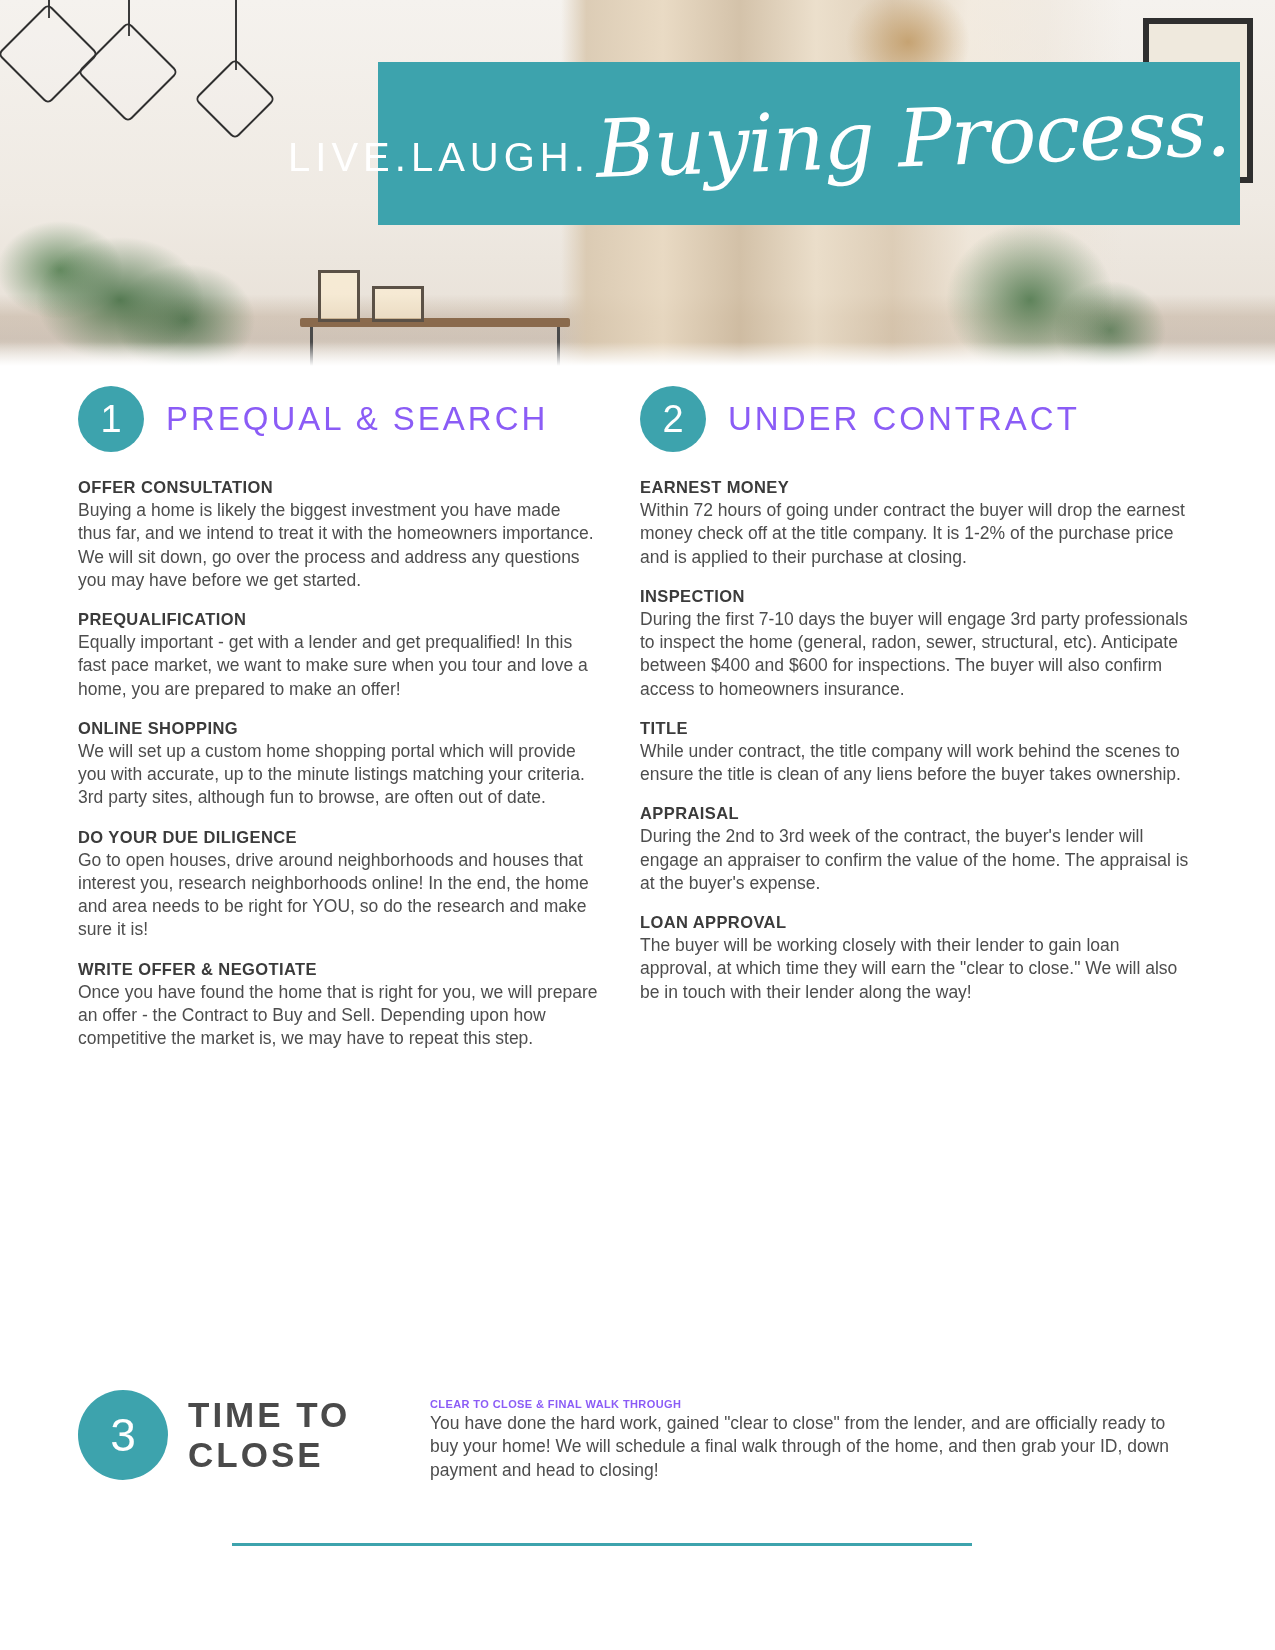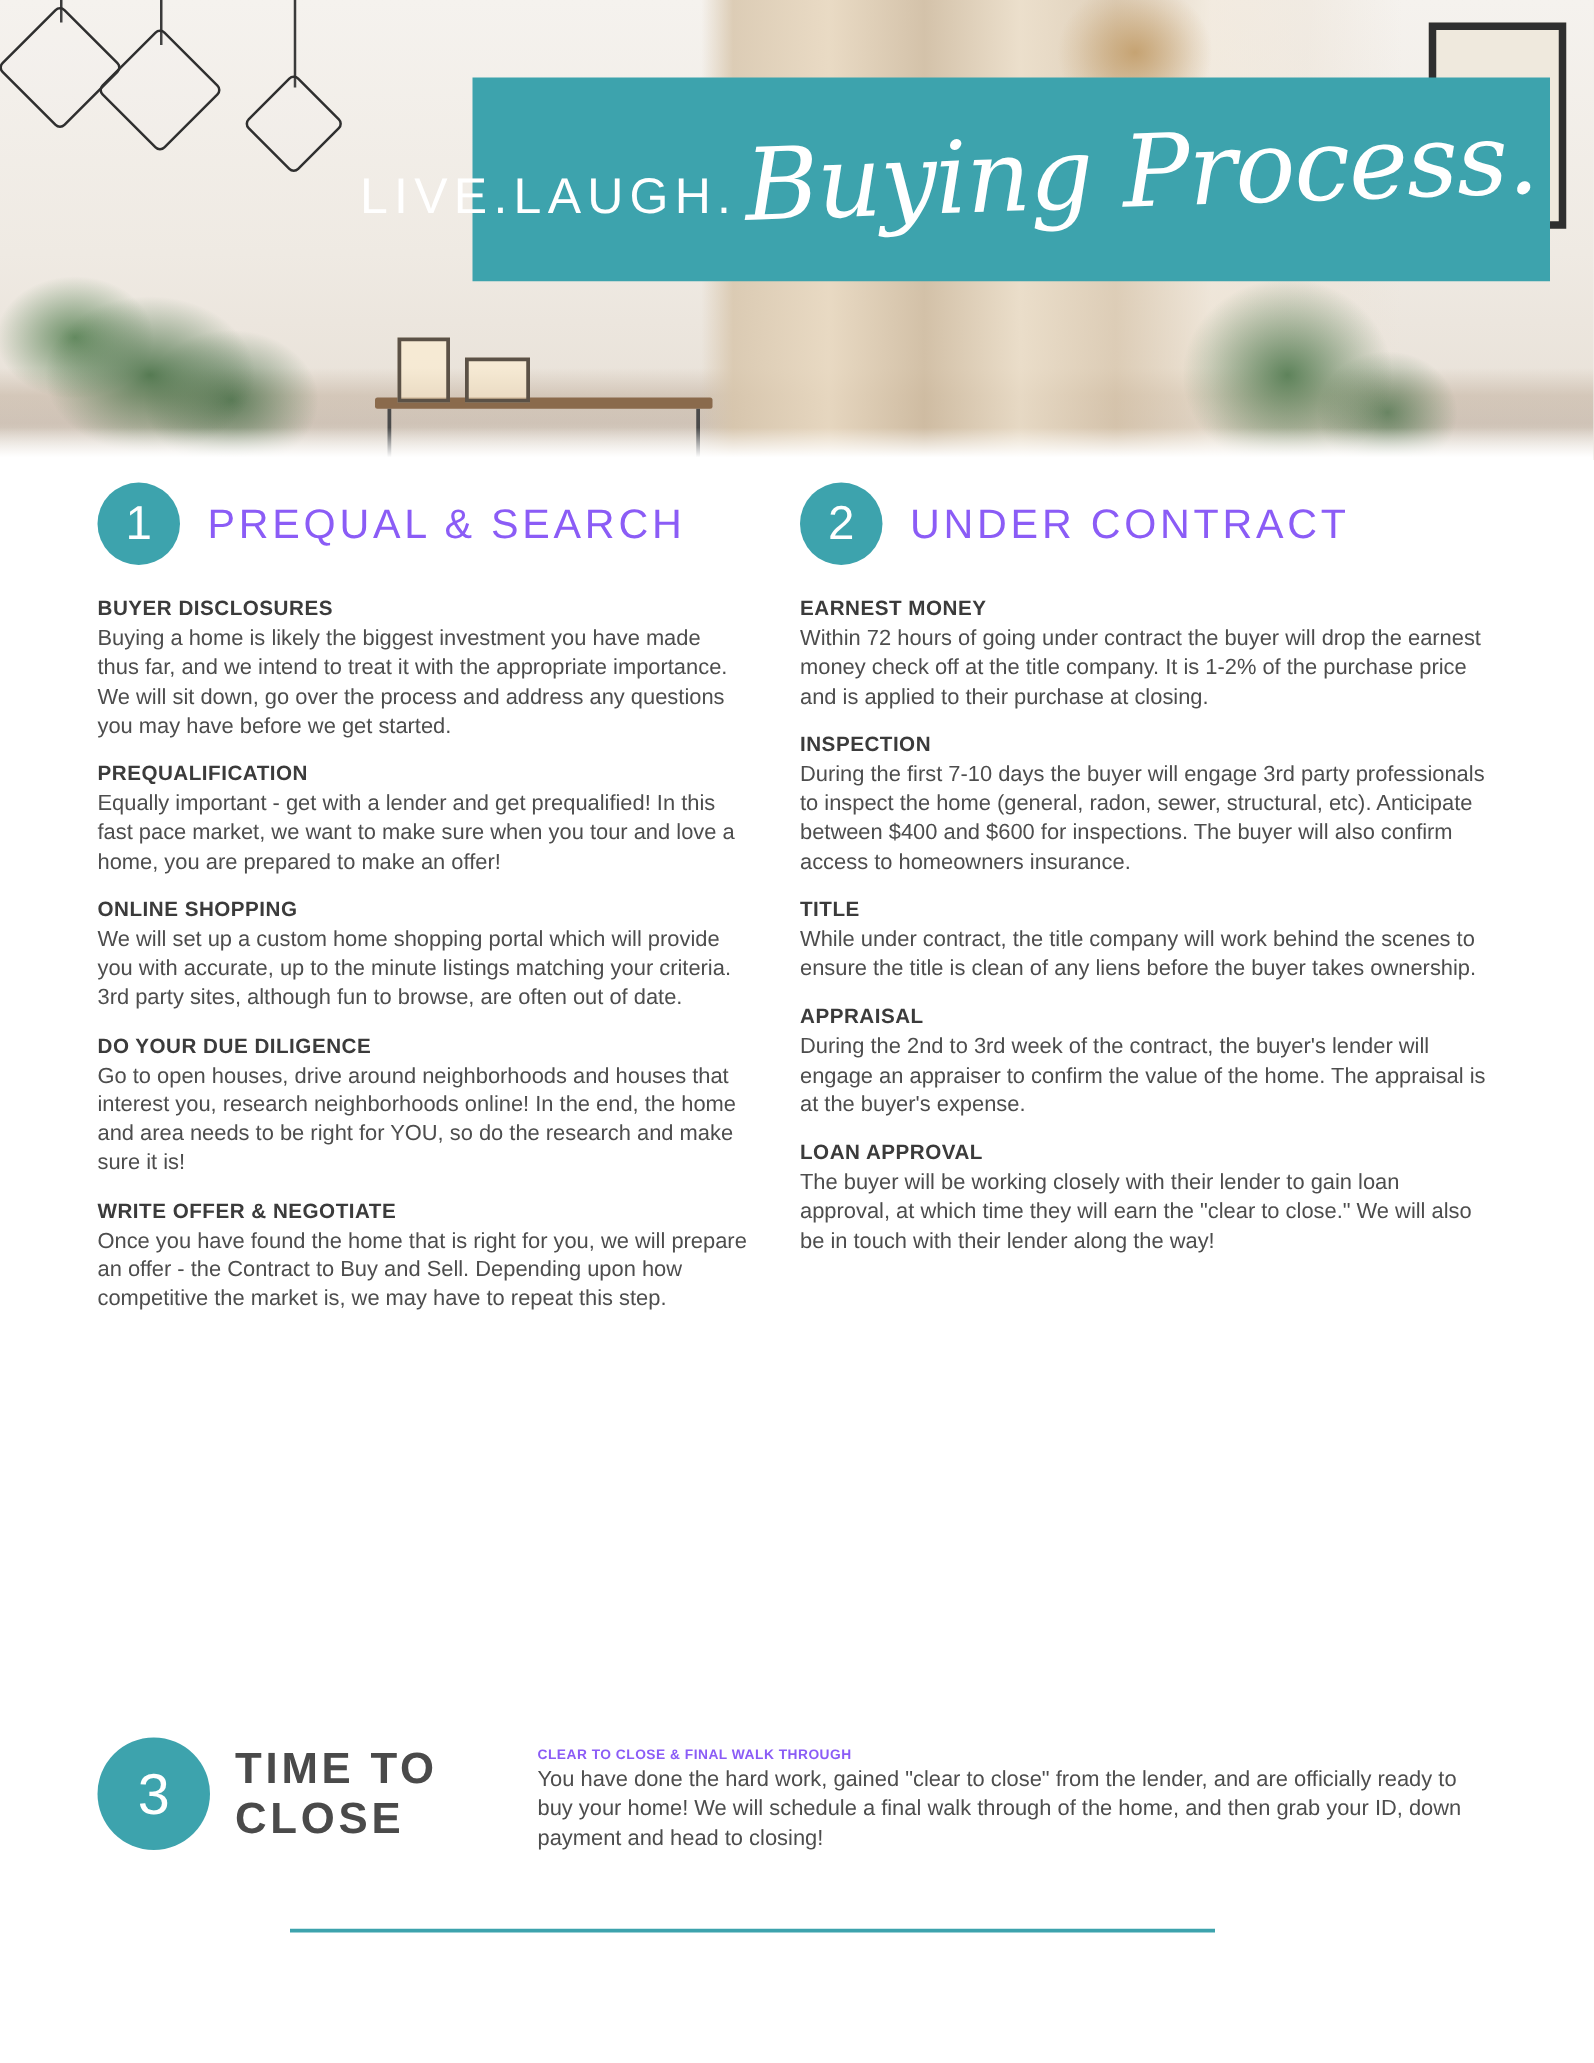--- a/index.html
+++ b/index.html
@@ -210,22 +210,22 @@
   <div class="content">
     <div class="columns">
 
       <div class="col">
         <div class="step-head">
           <div class="badge">1</div>
           <div class="step-title">PREQUAL &amp; SEARCH</div>
         </div>
 
         <div class="entry">
-          <h4>BUYER DISCLOSURES</h4>
-          <p>Buying a home is likely the biggest investment you have made thus far, and we intend to treat it with the appropriate importance. We will sit down, go over the process and address any questions you may have before we get started.</p>
+          <h4>OFFER CONSULTATION</h4>
+          <p>Buying a home is likely the biggest investment you have made thus far, and we intend to treat it with the homeowners importance. We will sit down, go over the process and address any questions you may have before we get started.</p>
         </div>
         <div class="entry">
           <h4>PREQUALIFICATION</h4>
           <p>Equally important - get with a lender and get prequalified! In this fast pace market, we want to make sure when you tour and love a home, you are prepared to make an offer!</p>
         </div>
         <div class="entry">
           <h4>ONLINE SHOPPING</h4>
           <p>We will set up a custom home shopping portal which will provide you with accurate, up to the minute listings matching your criteria. 3rd party sites, although fun to browse, are often out of date.</p>
         </div>
         <div class="entry">

